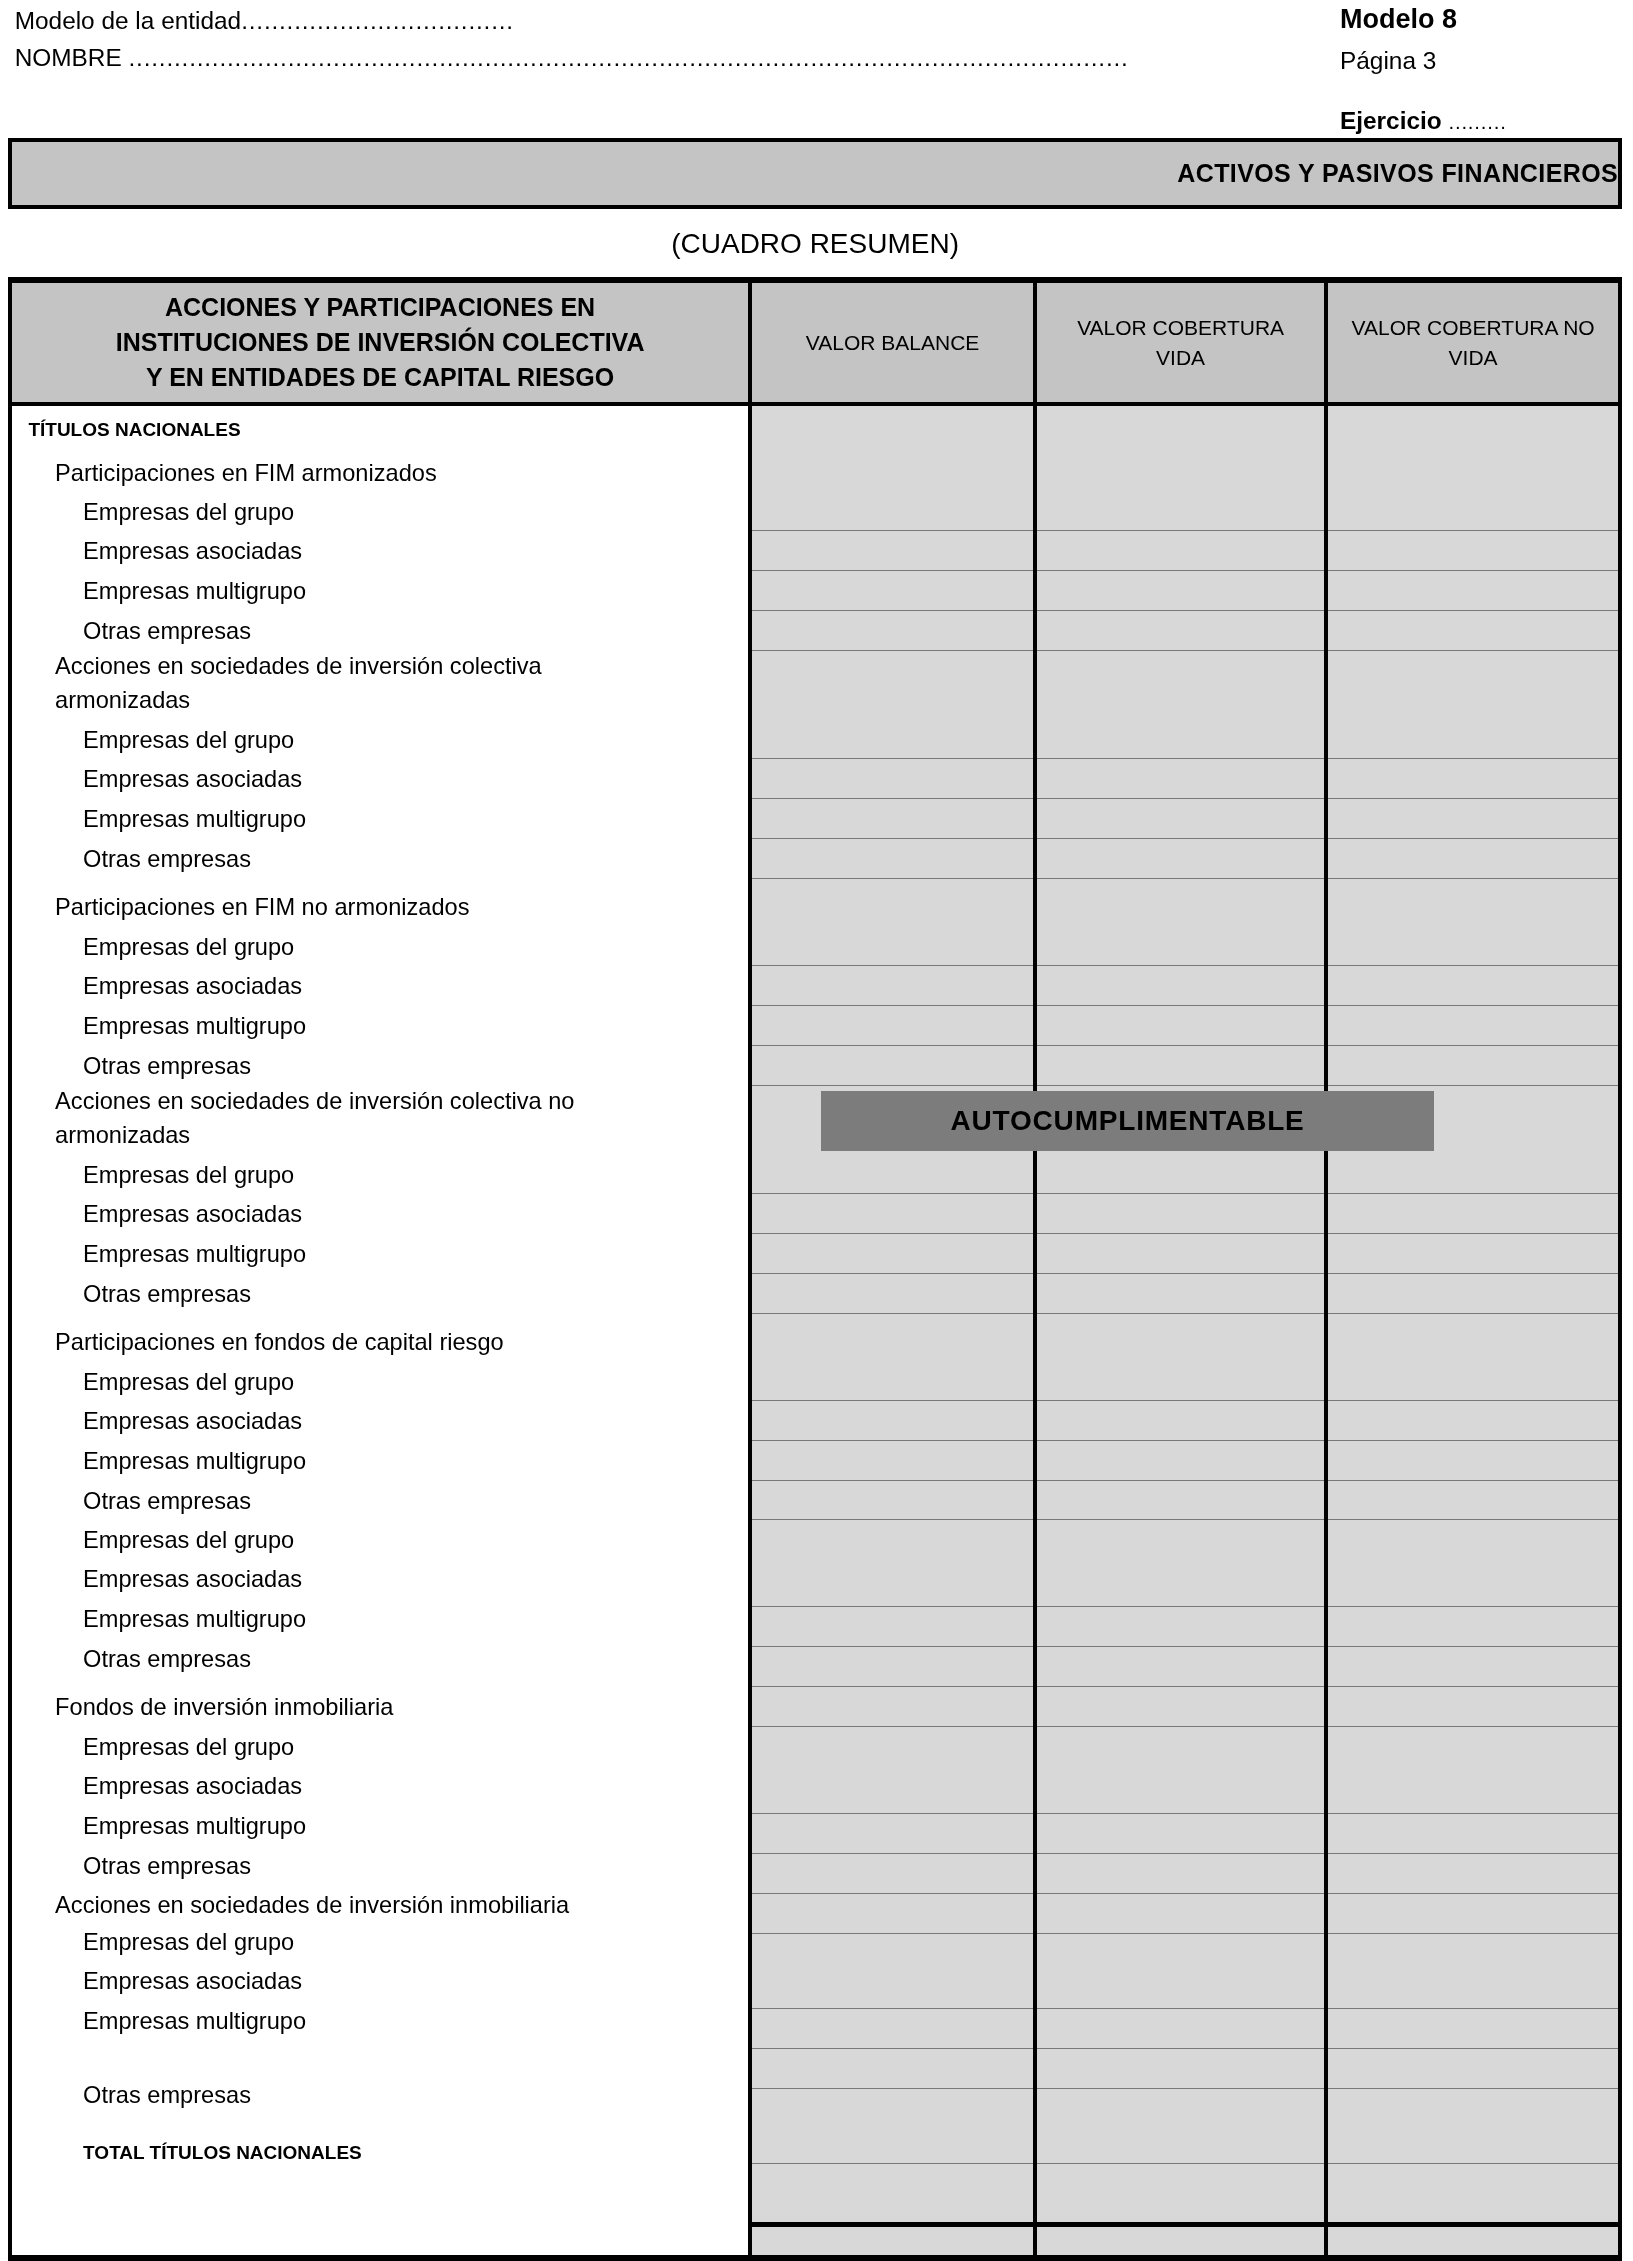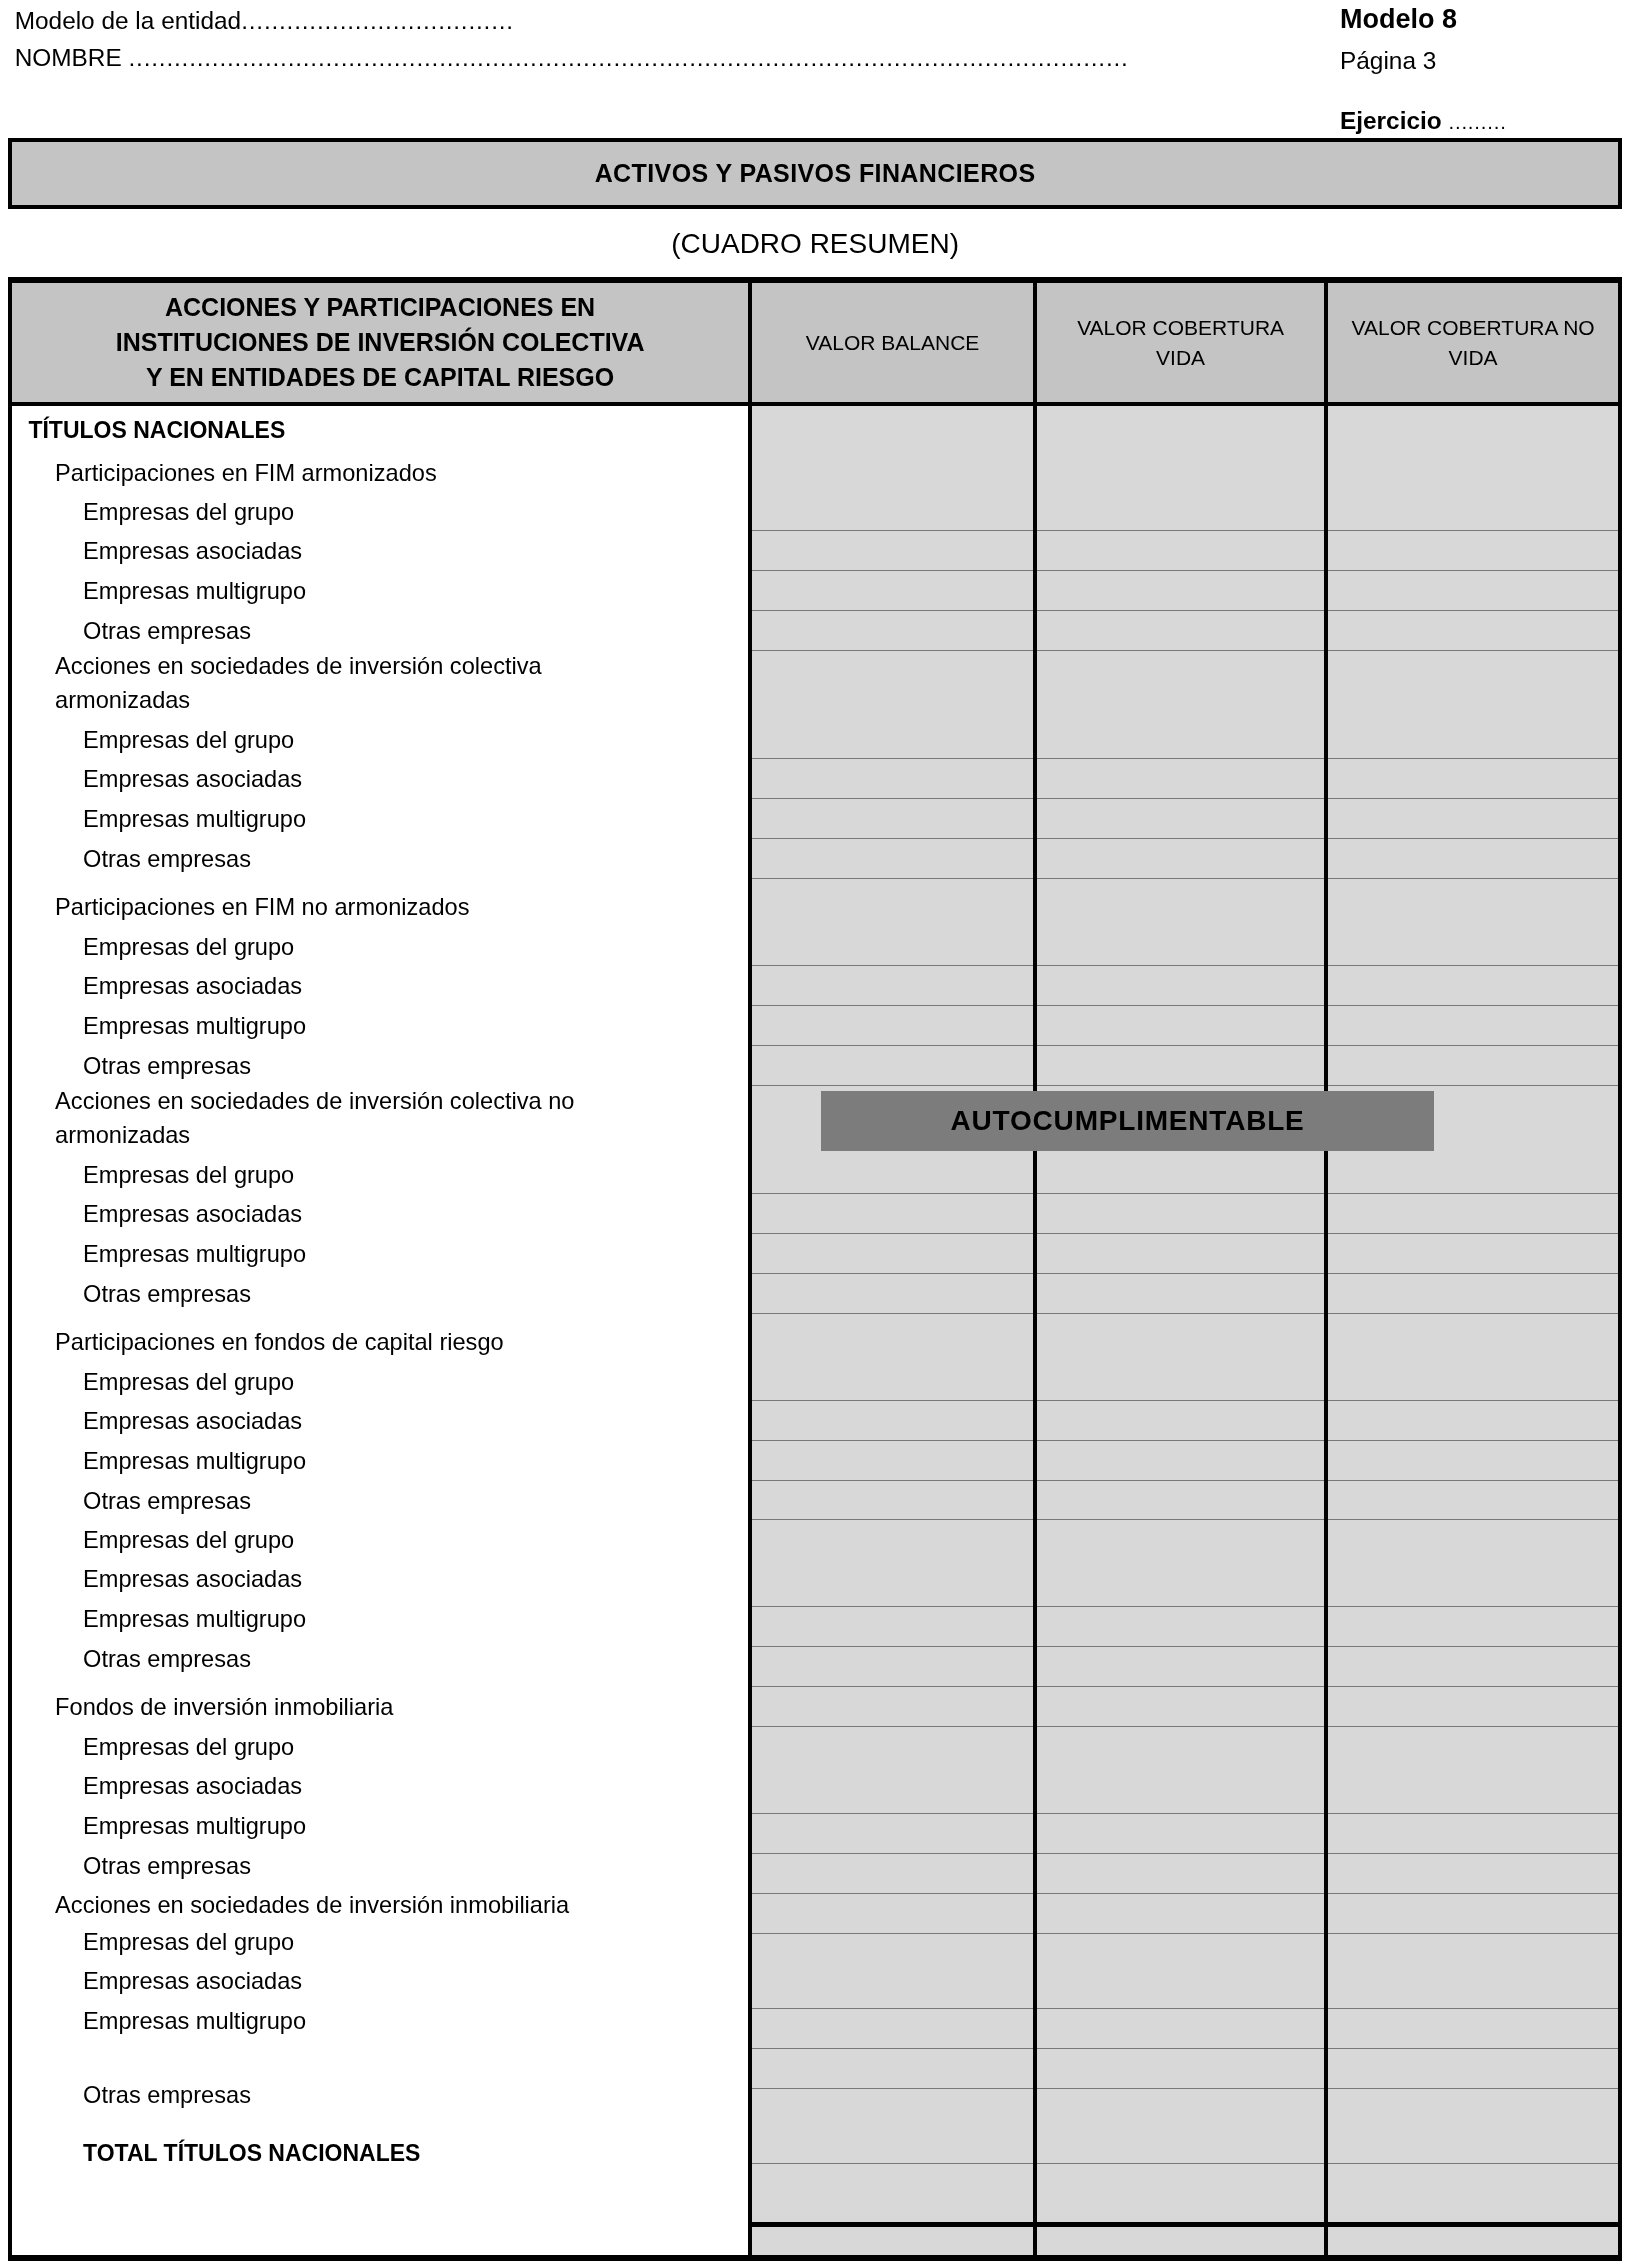--- a/index.html
+++ b/index.html
@@ -22,21 +22,21 @@
   .id-line .dots{letter-spacing:0.8px;}
   .model-block{position:absolute;left:1340px;top:3.3px;}
   .model-title{font-weight:bold;font-size:27px;line-height:33px;white-space:nowrap;}
   .model-page{font-size:24.4px;line-height:33px;white-space:nowrap;margin-top:8px;}
   .model-ex{font-size:24.4px;font-weight:bold;line-height:33px;white-space:nowrap;margin-top:27px;}
   .model-ex .dots{font-weight:normal;font-size:20.4px;letter-spacing:0.8px;}
   
   .title-box{
     position:absolute;left:8.1px;top:138px;width:1606px;height:63px;
     background:var(--hdr-bg);border:4.1px solid var(--ink);
-    display:flex;align-items:center;justify-content:center;
+    display:flex;align-items:center;justify-content:flex-end;
     font-weight:bold;font-size:25px;letter-spacing:0.4px;white-space:nowrap;
   }
   .subtitle{
     position:absolute;left:8.1px;top:228px;width:1614px;text-align:center;
     font-size:28px;white-space:nowrap;
   }
   
   .ftable{
     position:absolute;left:8.1px;top:277px;width:1614px;
     border:4.1px solid var(--ink);border-top-width:6.5px;border-bottom-width:6.5px;
@@ -51,21 +51,21 @@
   .th-v2{width:291px;}
   .th-v3{flex:1;}
   .tbody{position:relative;display:flex;height:1849px;background:#ffffff;}
   .labels-col{width:736px;box-sizing:border-box;}
   .label-row{display:flex;align-items:center;box-sizing:border-box;}
   .label-row.vb{align-items:flex-end;}
   .label-row span{
     display:block;font-size:23.6px;line-height:34px;white-space:pre;
   }
   .label-row.vb span{padding-bottom:4.1px;}
-  .label-row.bold span{font-weight:bold;font-size:23px;}
+  .label-row.bold span{font-weight:bold;font-size:19px;}
   .ind-0 span{padding-left:16.3px;}
   .ind-1 span{padding-left:43px;}
   .ind-2 span{padding-left:71px;}
   .dcol{box-sizing:border-box;border-left:4.1px solid var(--ink);
         display:flex;flex-direction:column;}
   .dcol-1{width:285px;}
   .dcol-2{width:291px;}
   .dcol-3{flex:1;}
   .cell{background:var(--cell-bg);border-bottom:1.6px solid var(--grid);box-sizing:border-box;}
   .cell:last-child{border-bottom:none;}

